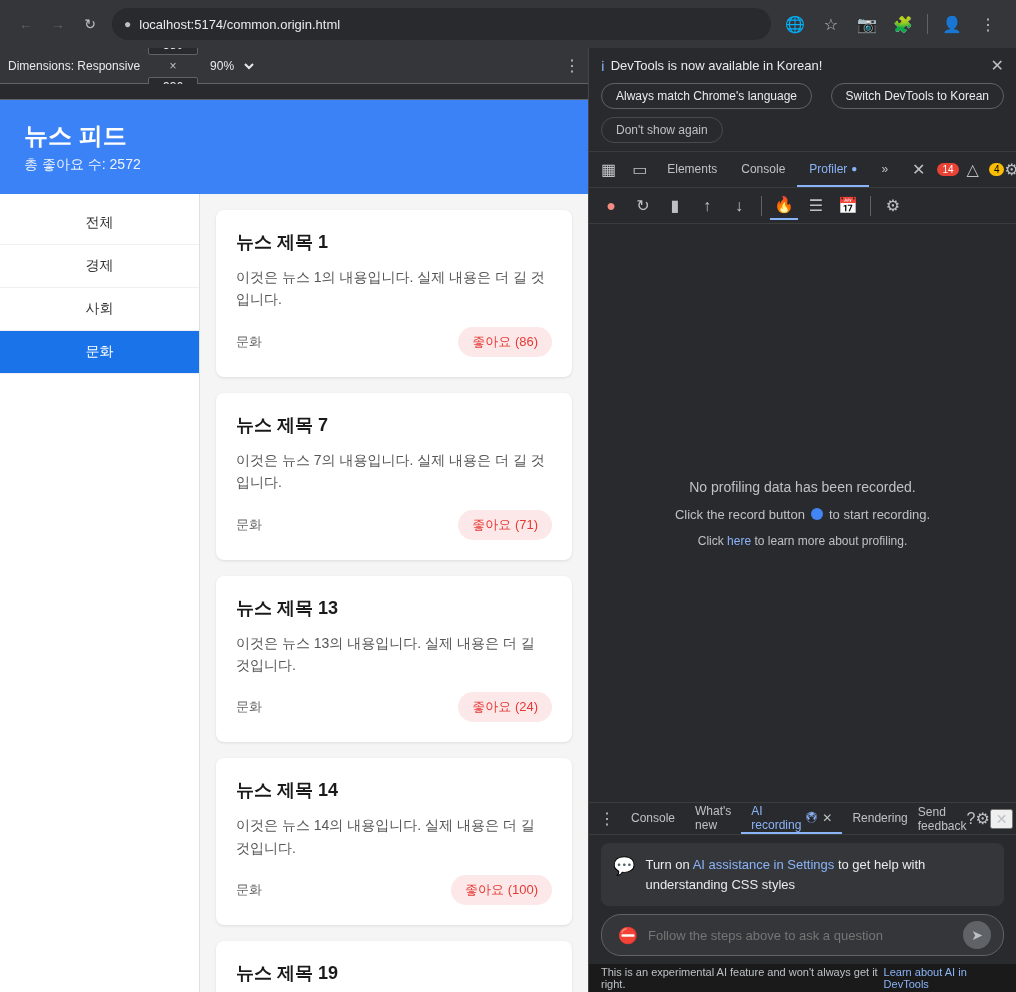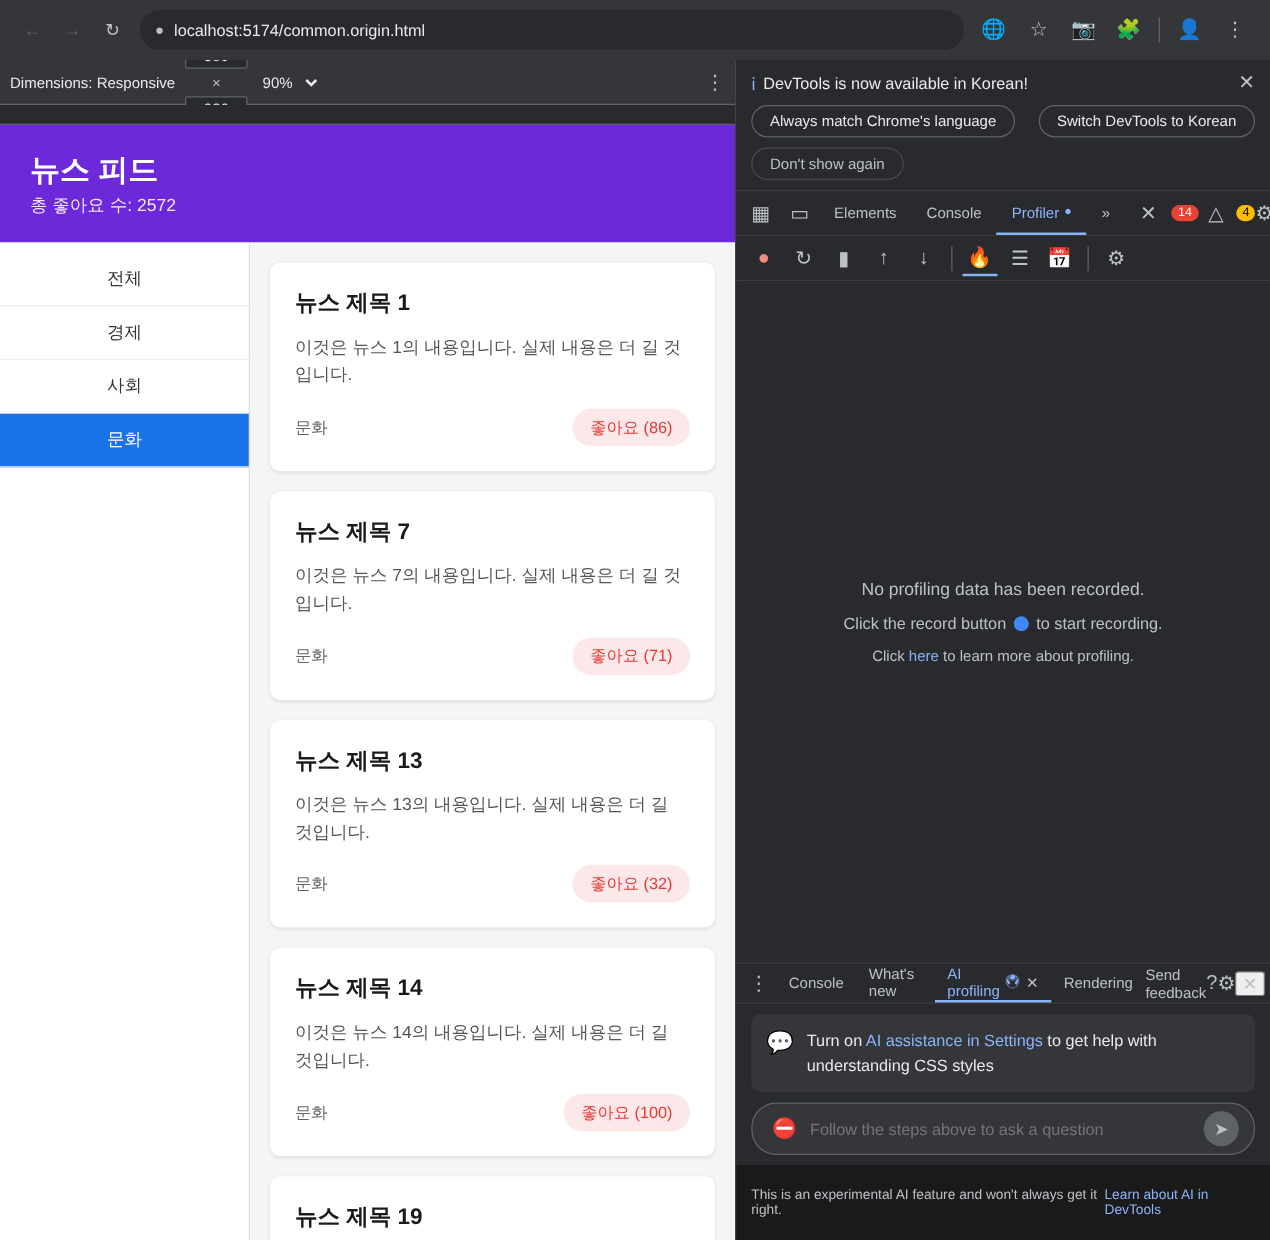--- a/index.html
+++ b/index.html
@@ -31,21 +31,21 @@
     .dim-input { background: #292a2d; border: 1px solid #5f6368; color: #e8eaed; font-size: 12px; width: 50px; text-align: center; padding: 2px 4px; border-radius: 2px; }
     .dim-sep { color: #bdc1c6; font-size: 12px; }
     .zoom-select { background: transparent; border: none; color: #e8eaed; font-size: 12px; cursor: pointer; }
     .viewport-more { color: #bdc1c6; font-size: 16px; margin-left: auto; cursor: pointer; }
 
     
     .webpage-scroll { flex: 1; overflow-y: auto; overflow-x: hidden; }
     .webpage-inner { background: #fff; min-height: 100%; }
 
     
-    .news-header { background: #6d28d9; padding: 20px 24px; color: white; }
+    .news-header { background: #3b82f6; padding: 20px 24px; color: white; }
     .news-title { font-size: 24px; font-weight: bold; }
     .news-subtitle { font-size: 14px; margin-top: 4px; opacity: 0.9; }
 
     .news-layout { display: flex; }
     .news-categories { width: 200px; flex-shrink: 0; padding: 8px 0; background: #fff; border-right: 1px solid #e0e0e0; }
     .category-item { padding: 12px 16px; text-align: center; cursor: pointer; font-size: 14px; color: #333; border-bottom: 1px solid #f0f0f0; }
     .category-item.active { background: #1a73e8; color: white; font-weight: 500; }
 
     .news-list { flex: 1; padding: 16px; display: flex; flex-direction: column; gap: 16px; background: #f5f5f5; }
     .news-card { background: white; border-radius: 8px; padding: 20px; box-shadow: 0 1px 3px rgba(0,0,0,0.1); }
@@ -111,21 +111,21 @@
     .ai-assist-icon { color: #8ab4f8; font-size: 18px; flex-shrink: 0; }
     .ai-assist-text { color: #e8eaed; font-size: 13px; line-height: 1.5; }
     .ai-assist-link { color: #8ab4f8; text-decoration: none; }
 
     .ai-input-row { display: flex; align-items: center; gap: 6px; background: #35363a; border: 1px solid #5f6368; border-radius: 20px; padding: 6px 12px; }
     .ai-input { flex: 1; background: transparent; border: none; color: #9aa0a6; font-size: 13px; outline: none; }
     .ai-send-btn { width: 28px; height: 28px; border-radius: 50%; border: none; background: #5f6368; cursor: pointer; display: flex; align-items: center; justify-content: center; color: #bdc1c6; font-size: 14px; }
 
     .ai-cancel-btn { width: 28px; height: 28px; border-radius: 50%; border: none; background: transparent; cursor: pointer; display: flex; align-items: center; justify-content: center; color: #bdc1c6; font-size: 16px; flex-shrink: 0; }
 
-    .bottom-footer { background: #1a1a1a; padding: 18px 12px; font-size: 11px; color: #bdc1c6; display: flex; gap: 4px; }
+    .bottom-footer { background: #1a1a1a; padding: 2px 12px; font-size: 11px; color: #bdc1c6; display: flex; gap: 4px; }
     .footer-link { color: #8ab4f8; text-decoration: none; }
   </style>
 </head>
 <body>
 
 <div class="browser-frame">
 
   <div class="browser-toolbar">
     <div class="nav-buttons">
       <button class="nav-btn disabled">←</button>
@@ -203,21 +203,21 @@
                   <span class="news-card-category">문화</span>
                   <button class="like-btn">좋아요 (71)</button>
                 </div>
               </div>
 
               <div class="news-card">
                 <div class="news-card-title">뉴스 제목 13</div>
                 <div class="news-card-content">이것은 뉴스 13의 내용입니다. 실제 내용은 더 길 것입니다.</div>
                 <div class="news-card-footer">
                   <span class="news-card-category">문화</span>
-                  <button class="like-btn">좋아요 (32)</button>
+                  <button class="like-btn">좋아요 (24)</button>
                 </div>
               </div>
 
               <div class="news-card">
                 <div class="news-card-title">뉴스 제목 14</div>
                 <div class="news-card-content">이것은 뉴스 14의 내용입니다. 실제 내용은 더 길 것입니다.</div>
                 <div class="news-card-footer">
                   <span class="news-card-category">문화</span>
                   <button class="like-btn">좋아요 (100)</button>
                 </div>
@@ -307,21 +307,21 @@
 
         <div class="bottom-tabbar">
           <span class="bt-kebab">⋮</span>
           <div class="bt-tab">
             <span>Console</span>
           </div>
           <div class="bt-tab">
             <span>What's new</span>
           </div>
           <div class="bt-tab active">
-            <span>AI profiling</span>
+            <span>AI recording</span>
             <span class="bt-tab-ai-icon">🖲</span>
             <span class="bt-tab-x">✕</span>
           </div>
           <div class="bt-tab">
             <span>Rendering</span>
           </div>
           <div class="bt-feedback">
             <span>Send feedback</span>
             <span class="bt-icon">?</span>
             <span class="bt-icon">⚙</span>

